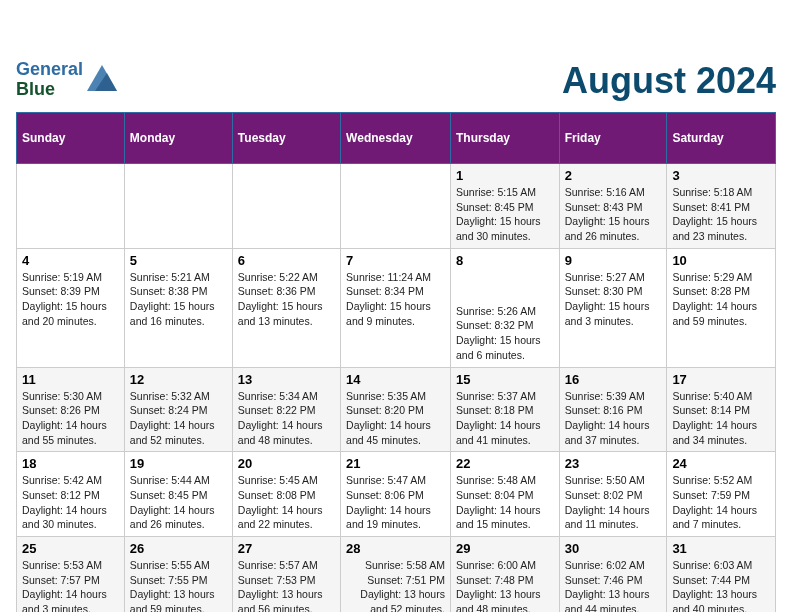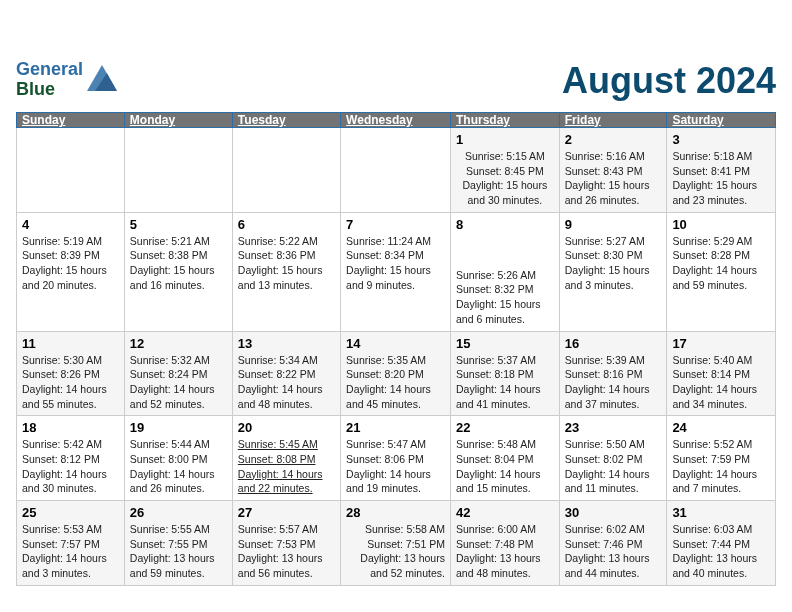--- a/index.html
+++ b/index.html
@@ -42,28 +42,27 @@
       font-size: 16px;
       font-weight: normal;
       color: #444;
     }
     table {
       width: 100%;
       border-collapse: collapse;
       font-size: 11px;
     }
     thead tr th {
-      background: #737373;
+      background: #701a75;
       color: #fff;
       text-align: left;
-      padding: 0 5px;
+      padding: 18px 5px;
       font-size: 12px;
       font-weight: bold;
       border: 1px solid #2e6da4;
-      text-decoration: underline;
     }
     tbody tr td {
       border: 1px solid #ccc;
       vertical-align: top;
       padding: 4px 5px;
       height: 76px;
       width: 113px;
       background: #fff;
     }
     tbody tr:nth-child(odd) td {
@@ -118,21 +117,21 @@
       </tr>
   </thead>
   <tbody id="calendar-body">
   <tr>
         <td class="empty-cell"></td>
         <td class="empty-cell"></td>
         <td class="empty-cell"></td>
         <td class="empty-cell"></td>
         <td>
           <span class="day-num">1</span>
-          <div class="day-info" style="white-space: pre-line; text-align: center;">Sunrise: 5:15 AM
+          <div class="day-info" style="white-space: pre-line;">Sunrise: 5:15 AM
 Sunset: 8:45 PM
 Daylight: 15 hours
 and 30 minutes.</div>
         </td>
         <td>
           <span class="day-num">2</span>
           <div class="day-info" style="white-space: pre-line;">Sunrise: 5:16 AM
 Sunset: 8:43 PM
 Daylight: 15 hours
 and 26 minutes.</div>
@@ -251,27 +250,27 @@
         <td>
           <span class="day-num">18</span>
           <div class="day-info" style="white-space: pre-line;">Sunrise: 5:42 AM
 Sunset: 8:12 PM
 Daylight: 14 hours
 and 30 minutes.</div>
         </td>
         <td>
           <span class="day-num">19</span>
           <div class="day-info" style="white-space: pre-line;">Sunrise: 5:44 AM
-Sunset: 8:00 PM
+Sunset: 8:45 PM
 Daylight: 14 hours
 and 26 minutes.</div>
         </td>
         <td>
           <span class="day-num">20</span>
-          <div class="day-info" style="white-space: pre-line; text-decoration: underline;">Sunrise: 5:45 AM
+          <div class="day-info" style="white-space: pre-line;">Sunrise: 5:45 AM
 Sunset: 8:08 PM
 Daylight: 14 hours
 and 22 minutes.</div>
         </td>
         <td>
           <span class="day-num">21</span>
           <div class="day-info" style="white-space: pre-line;">Sunrise: 5:47 AM
 Sunset: 8:06 PM
 Daylight: 14 hours
 and 19 minutes.</div>
@@ -321,21 +320,21 @@
 and 56 minutes.</div>
         </td>
         <td>
           <span class="day-num">28</span>
           <div class="day-info" style="white-space: pre-line; text-align: right;">Sunrise: 5:58 AM
 Sunset: 7:51 PM
 Daylight: 13 hours
 and 52 minutes.</div>
         </td>
         <td>
-          <span class="day-num">42</span>
+          <span class="day-num">29</span>
           <div class="day-info" style="white-space: pre-line;">Sunrise: 6:00 AM
 Sunset: 7:48 PM
 Daylight: 13 hours
 and 48 minutes.</div>
         </td>
         <td>
           <span class="day-num">30</span>
           <div class="day-info" style="white-space: pre-line;">Sunrise: 6:02 AM
 Sunset: 7:46 PM
 Daylight: 13 hours

